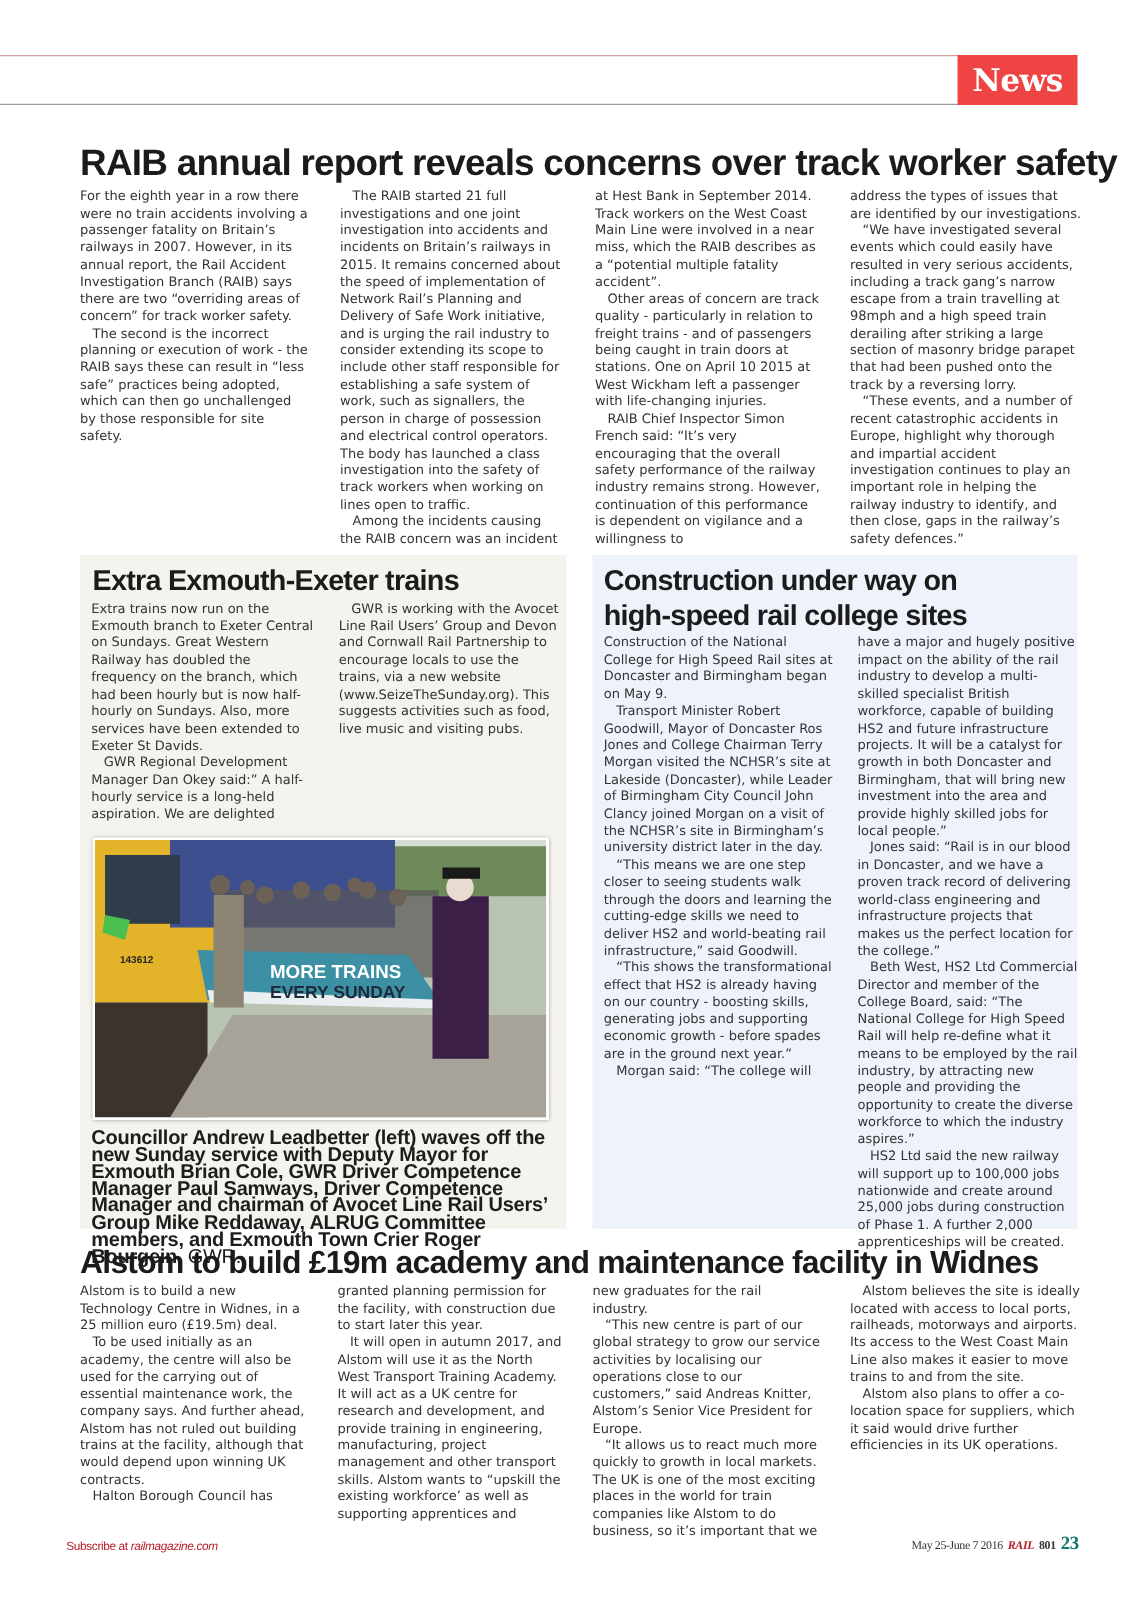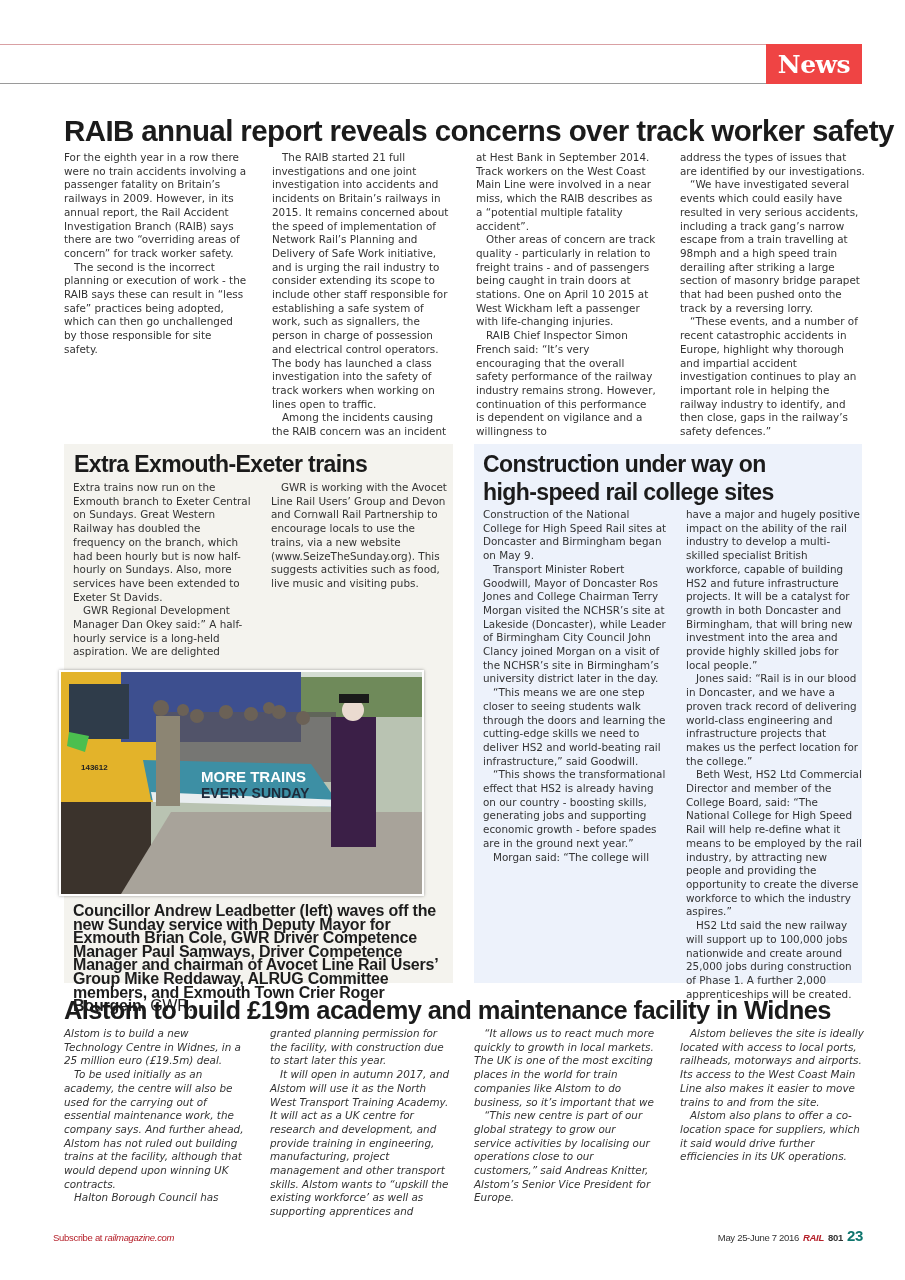--- a/index.html
+++ b/index.html
@@ -19,48 +19,48 @@
     letter-spacing: -0.6px; white-space: nowrap; margin: 0;
   }
   .cols { position: absolute; display: flex; }
   .col { font-family: "DejaVu Sans", sans-serif; font-size: 10.4px; line-height: 13.7px; color: #333; }
   .col p { margin: 0; text-indent: 10px; }
   .col p.first { text-indent: 0; }
   .col p.cont { text-indent: 0; }
   .box-a { position: absolute; left: 64px; top: 444px; width: 389px; height: 539px; background: #f4f3ee; }
   .box-b { position: absolute; left: 474px; top: 444px; width: 388px; height: 539px; background: #edf2fb; }
   .photo {
-    position: absolute; left: 59px; top: 670px; width: 361px; height: 222px; border: 2px solid #fff;
+    position: absolute; left: 74px; top: 670px; width: 361px; height: 222px; border: 2px solid #fff;
     box-shadow: 0 0 3px rgba(0,0,0,0.35); overflow: hidden;
     background: linear-gradient(180deg, #c8d6cf 0%, #9fb09a 30%, #8f8f88 55%, #b3afa6 100%);
     text-align: center;
   }
   .caption {
     position: absolute; left: 73px; top: 904px; width: 370px; font-family: "Liberation Sans", sans-serif;
     font-size: 16px; line-height: 13.6px; color: #1d1d1d; font-weight: bold; letter-spacing: -0.2px;
   }
   .caption .credit { font-weight: normal; }
   .footer-left { position: absolute; left: 53px; top: 1232px; font-family: "Liberation Sans", sans-serif; font-size: 9.5px; color: #b5202a; letter-spacing: -0.3px; text-align: center; }
   .footer-left i { font-style: italic; }
-  .footer-right { position: absolute; right: 42px; top: 1227px; font-family: Liberation Sans, sans-serif; font-size: 9.5px; color: #333; display: flex; align-items: baseline; gap: 4px; letter-spacing: -0.3px; }
+  .footer-right { position: absolute; right: 42px; top: 1227px; font-family: Liberation Serif, serif; font-size: 9.5px; color: #333; display: flex; align-items: baseline; gap: 4px; letter-spacing: -0.3px; }
   .footer-right .mag { font-weight: bold; font-style: italic; color: #b5202a; }
   .footer-right .issue { font-weight: bold; color:#333; }
   .footer-right .page { font-weight: bold; font-size: 15px; color: #0f766e; }
 </style>
 </head>
 <body>
 
 <div class="topline"></div>
 <div class="topline2"></div>
 <div class="news-tab">News</div>
 
 <h1 class="headline" style="left:64px; top:114px; font-size:29.5px;">RAIB annual report reveals concerns over track worker safety</h1>
 <div class="cols" style="left:64px; top:151px; gap:24px;">
   <div class="col" style="width:184px;">
-      <p class="first">For the eighth year in a row there were no train accidents involving a passenger fatality on Britain’s railways in 2009. However, in its annual report, the Rail Accident Investigation Branch (RAIB) says there are two “overriding areas of concern” for track worker safety.</p>
+      <p class="first">For the eighth year in a row there were no train accidents involving a passenger fatality on Britain’s railways in 2007. However, in its annual report, the Rail Accident Investigation Branch (RAIB) says there are two “overriding areas of concern” for track worker safety.</p>
       <p class="para">The second is the incorrect planning or execution of work - the RAIB says these can result in “less safe” practices being adopted, which can then go unchallenged by those responsible for site safety.</p>
     </div>
   <div class="col" style="width:180px;">
       <p class="para">The RAIB started 21 full investigations and one joint investigation into accidents and incidents on Britain’s railways in 2015. It remains concerned about the speed of implementation of Network Rail’s Planning and Delivery of Safe Work initiative, and is urging the rail industry to consider extending its scope to include other staff responsible for establishing a safe system of work, such as signallers, the person in charge of possession and electrical control operators. The body has launched a class investigation into the safety of track workers when working on lines open to traffic.</p>
       <p class="para">Among the incidents causing the RAIB concern was an incident</p>
     </div>
   <div class="col" style="width:180px;">
       <p class="cont">at Hest Bank in September 2014. Track workers on the West Coast Main Line were involved in a near miss, which the RAIB describes as a “potential multiple fatality accident”.</p>
       <p class="para">Other areas of concern are track quality - particularly in relation to freight trains - and of passengers being caught in train doors at stations. One on April 10 2015 at West Wickham left a passenger with life-changing injuries.</p>
       <p class="para">RAIB Chief Inspector Simon French said: “It’s very encouraging that the overall safety performance of the railway industry remains strong. However, continuation of this performance is dependent on vigilance and a willingness to</p>
@@ -136,33 +136,34 @@
     </div>
   <div class="col" style="width:176px;">
       <p class="cont">have a major and hugely positive impact on the ability of the rail industry to develop a multi-skilled specialist British workforce, capable of building HS2 and future infrastructure projects. It will be a catalyst for growth in both Doncaster and Birmingham, that will bring new investment into the area and provide highly skilled jobs for local people.”</p>
       <p class="para">Jones said: “Rail is in our blood in Doncaster, and we have a proven track record of delivering world-class engineering and infrastructure projects that makes us the perfect location for the college.”</p>
       <p class="para">Beth West, HS2 Ltd Commercial Director and member of the College Board, said: “The National College for High Speed Rail will help re-define what it means to be employed by the rail industry, by attracting new people and providing the opportunity to create the diverse workforce to which the industry aspires.”</p>
       <p class="para">HS2 Ltd said the new railway will support up to 100,000 jobs nationwide and create around 25,000 jobs during construction of Phase 1. A further 2,000 apprenticeships will be created.</p>
     </div>
 </div>
 
 <h2 class="headline" style="left:64px; top:996px; font-size:25.5px;">Alstom to build £19m academy and maintenance facility in Widnes</h2>
-<div class="cols" style="left:64px; top:1027px; gap:24px;font-style:italic;">
+<div class="cols" style="left:64px; top:1027px; gap:24px;">
   <div class="col" style="width:182px;">
       <p class="first">Alstom is to build a new Technology Centre in Widnes, in a 25 million euro (£19.5m) deal.</p>
       <p class="para">To be used initially as an academy, the centre will also be used for the carrying out of essential maintenance work, the company says. And further ahead, Alstom has not ruled out building trains at the facility, although that would depend upon winning UK contracts.</p>
       <p class="para">Halton Borough Council has</p>
     </div>
   <div class="col" style="width:180px;">
       <p class="cont">granted planning permission for the facility, with construction due to start later this year.</p>
       <p class="para">It will open in autumn 2017, and Alstom will use it as the North West Transport Training Academy. It will act as a UK centre for research and development, and provide training in engineering, manufacturing, project management and other transport skills. Alstom wants to “upskill the existing workforce’ as well as supporting apprentices and</p>
     </div>
   <div class="col" style="width:182px;">
+      <p class="cont">new graduates for the rail industry.</p>
+      <p class="para">“This new centre is part of our global strategy to grow our service activities by localising our operations close to our customers,” said Andreas Knitter, Alstom’s Senior Vice President for Europe.</p>
       <p class="para">“It allows us to react much more quickly to growth in local markets. The UK is one of the most exciting places in the world for train companies like Alstom to do business, so it’s important that we</p>
-      <p class="para">“This new centre is part of our global strategy to grow our service activities by localising our operations close to our customers,” said Andreas Knitter, Alstom’s Senior Vice President for Europe.</p>
     </div>
   <div class="col" style="width:186px;">
       <p class="para">Alstom believes the site is ideally located with access to local ports, railheads, motorways and airports. Its access to the West Coast Main Line also makes it easier to move trains to and from the site.</p>
       <p class="para">Alstom also plans to offer a co-location space for suppliers, which it said would drive further efficiencies in its UK operations.</p>
     </div>
 </div>
 
 <div class="footer-left">
   <span>Subscribe at </span><i>railmagazine.com</i>
 </div>

